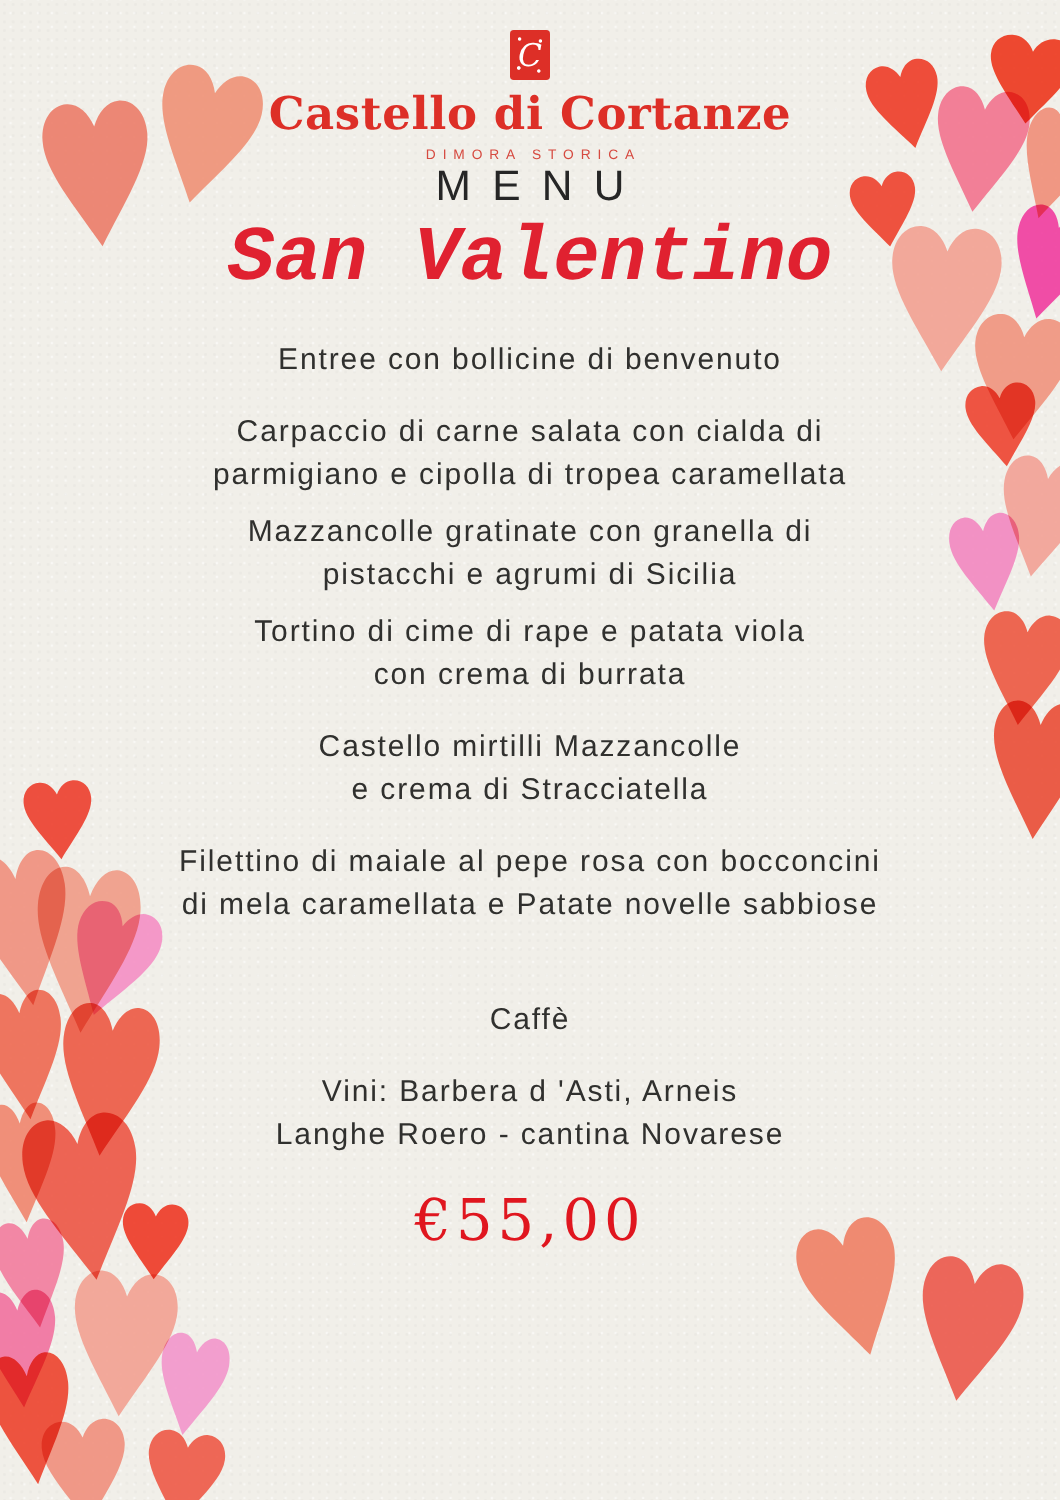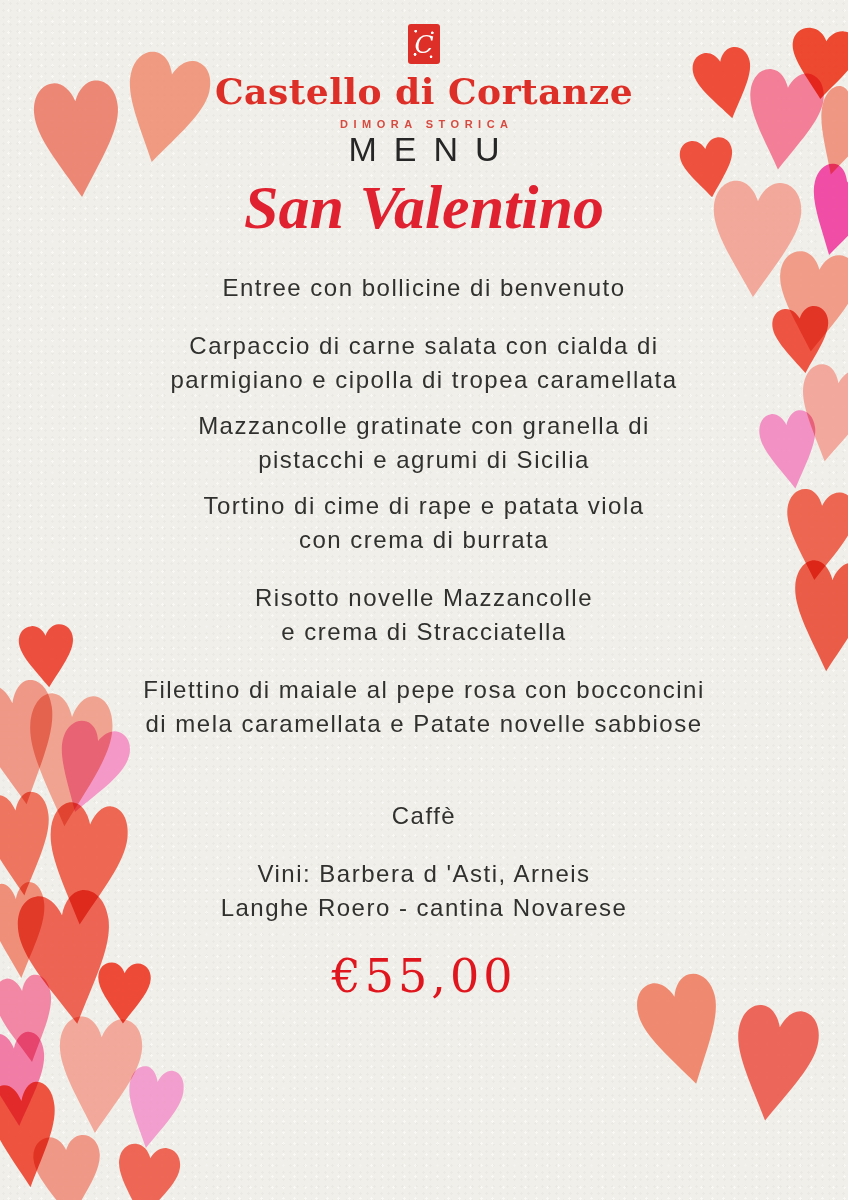--- a/index.html
+++ b/index.html
@@ -39,37 +39,37 @@
       margin: 6px 0 0;
       font-family: "DejaVu Serif", serif;
       font-weight: bold;
       font-size: 36px;
       letter-spacing: 0.5px;
       color: var(--brand_red, #dd2f27);
     }
     .brand-tagline {
       margin-top: 6px;
       font-size: 11px;
-      font-weight: bold;
+      font-weight: normal;
       letter-spacing: 5.5px;
       text-indent: 5.5px;
       color: var(--tagline_red, #d64a40);
     }
 
     .title-block { }
     .menu-kicker {
       font-size: 34px;
       font-weight: 300;
       letter-spacing: 17px;
       text-indent: 17px;
       color: var(--kicker_dark, #262626);
     }
     .script-title {
       margin-top: 4px;
-      font-family: Liberation Serif, serif;
+      font-family: Liberation Mono, monospace;
       font-style: italic;
       font-weight: bold;
       font-size: 62px;
       line-height: 1.1;
       color: var(--script_red, #e02130);
       text-align: center;
     }
 
     .courses {
       margin-top: 30px;
@@ -208,21 +208,21 @@
     <section class="title-block">
       <div class="menu-kicker">MENU</div>
       <div class="script-title">San Valentino</div>
     </section>
 
     <main id="courses" class="courses">
         <p class="course"><span>Entree con bollicine di benvenuto</span></p>
         <p class="course gap-large"><span>Carpaccio di carne salata con cialda di</span><br><span>parmigiano e cipolla di tropea caramellata</span></p>
         <p class="course"><span>Mazzancolle gratinate con granella di</span><br><span>pistacchi e agrumi di Sicilia</span></p>
         <p class="course"><span>Tortino di cime di rape e patata viola</span><br><span>con crema di burrata</span></p>
-        <p class="course gap-large"><span>Risotto novelle Mazzancolle</span><br><span>e crema di Stracciatella</span></p>
+        <p class="course gap-large"><span>Castello mirtilli Mazzancolle</span><br><span>e crema di Stracciatella</span></p>
         <p class="course gap-large"><span>Filettino di maiale al pepe rosa con bocconcini</span><br><span>di mela caramellata e Patate novelle sabbiose</span></p>
         <p class="course gap-large"><br><span>Caffè</span></p>
         <p class="course gap-large"><span>Vini: Barbera d 'Asti, Arneis</span><br><span>Langhe Roero - cantina Novarese</span></p>
       </main>
 
     <div class="price">€55,00</div>
   </div>
 </div>
 
 </body></html>

